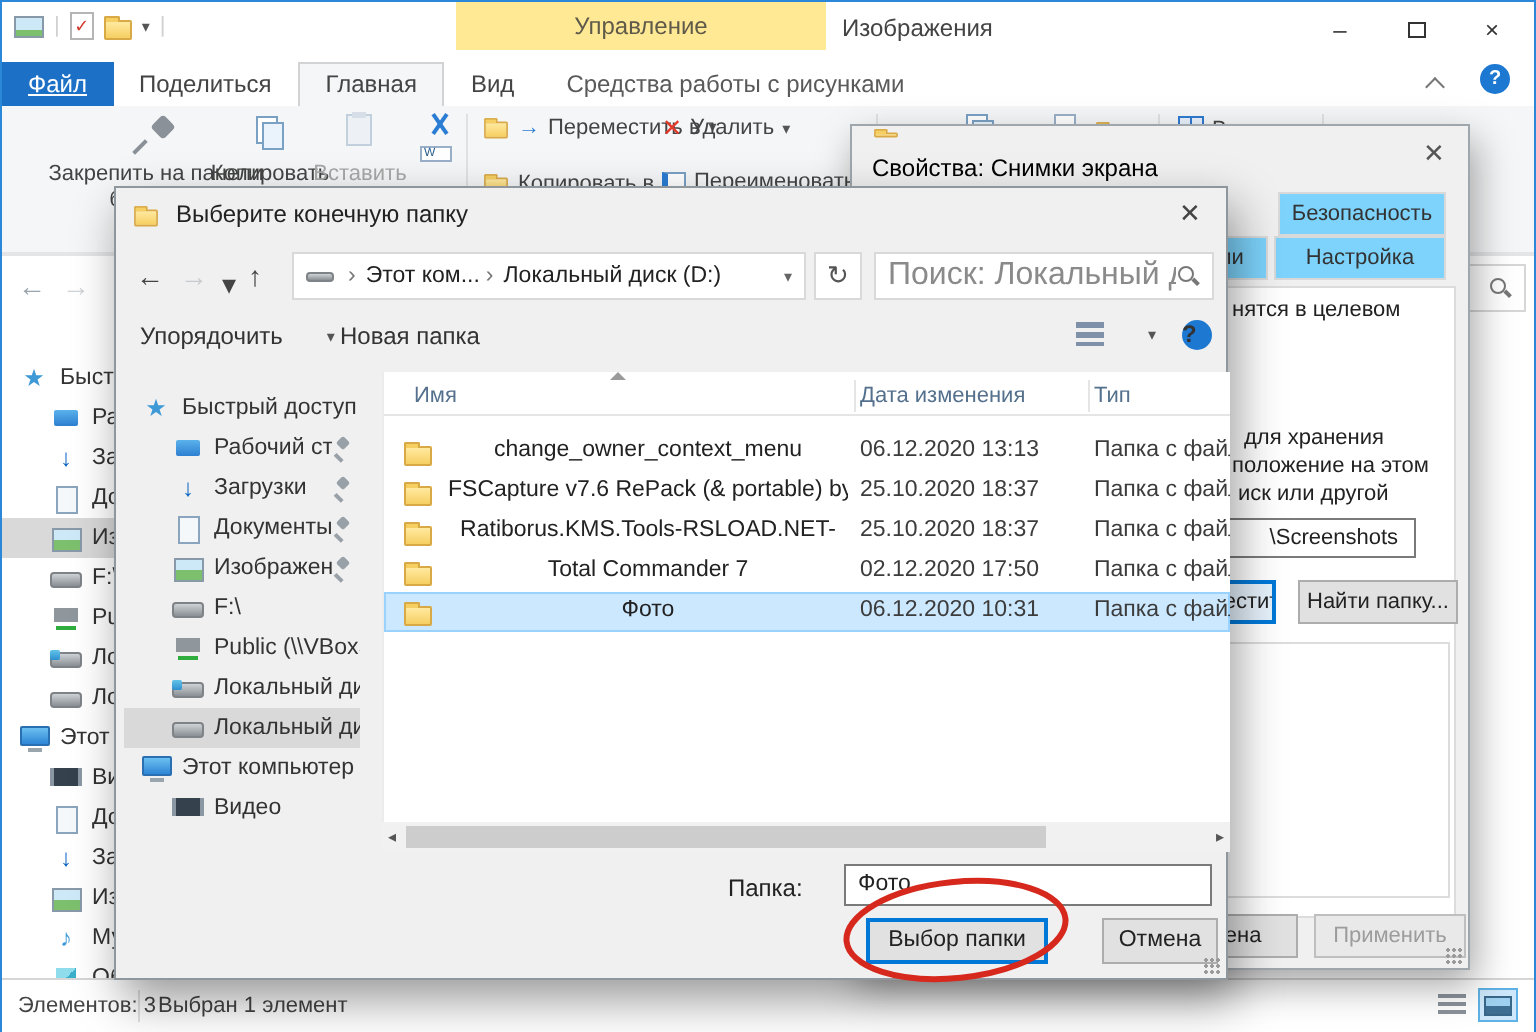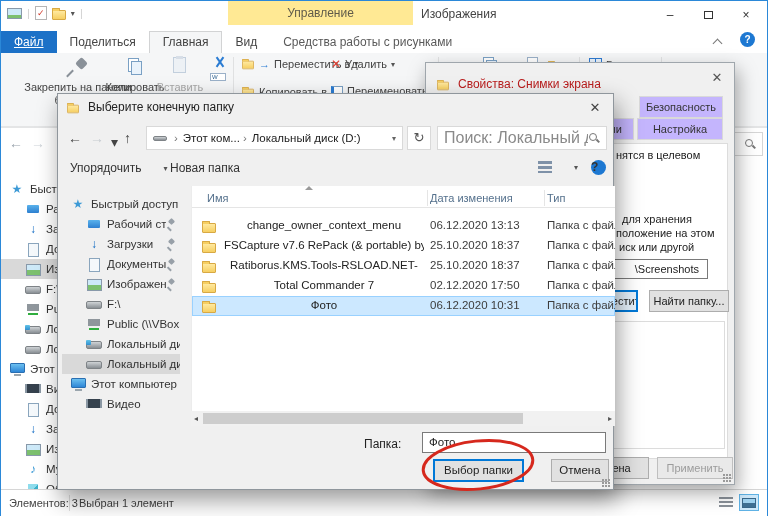--- a/index.html
+++ b/index.html
@@ -102,23 +102,23 @@
   .statusbar{position:absolute;left:0;top:488px;width:100%;height:27px;background:#fff;border-top:1px solid #d6d6d6;font-size:11px;color:#444;}
   .statusbar .st1{position:absolute;left:8px;top:7px;}
   .statusbar .stsep{position:absolute;left:68px;top:5px;width:1px;height:16px;background:#e0e0e0;}
   .statusbar .st2{position:absolute;left:78px;top:7px;}
   .sb-ic1{position:absolute;right:34px;top:7px;width:14px;height:12px;background:repeating-linear-gradient(180deg,#8a9199 0 2px,transparent 2px 4px);}
   .sb-ic2{position:absolute;right:8px;top:4px;width:20px;height:17px;background:#cde8fa;border:1px solid #5fb2e5;display:flex;align-items:center;justify-content:center;}
   .sb-ic2::before{content:"";width:12px;height:8px;background:linear-gradient(180deg,#9fd2f0 0 4px,#3f6f93 4px);border:1px solid #39678a;}
 
   
   .pdlg{position:absolute;left:425px;top:62px;width:310px;height:423px;background:#f0f0f0;border:1px solid #9fa6ac;box-shadow:3px 8px 18px rgba(0,0,0,.35);z-index:5;font-size:11px;}
-  .pdlg-title{position:absolute;left:0;top:0;width:100%;height:28px;display:flex;align-items:flex-end;padding-left:10px;gap:8px;color:#b91c1c;font-size:12px;}
+  .pdlg-title{position:absolute;left:0;top:0;width:100%;height:28px;display:flex;align-items:flex-start;padding-left:10px;gap:8px;color:#000000;font-size:12px;flex-direction:column;}
   .pdlg-x{position:absolute;right:0;top:0;width:34px;height:28px;display:flex;align-items:center;justify-content:center;color:#555;font-size:13px;}
-  .ptab{position:absolute;height:22px;background:#c4b5fd;border:1px solid #d9d9d9;text-align:center;line-height:20px;color:#333;overflow:hidden;}
+  .ptab{position:absolute;height:22px;background:#7dd3fc;border:1px solid #d9d9d9;text-align:center;line-height:20px;color:#333;overflow:hidden;}
   .ppanel{position:absolute;left:8px;top:80px;width:294px;height:316px;background:#fff;border:1px solid #dcdcdc;}
   .ptext{position:absolute;white-space:nowrap;color:#222;}
   .pinput{position:absolute;left:150px;top:196px;width:132px;height:20px;background:#fff;border:1px solid #7a7a7a;text-align:right;line-height:18px;padding-right:8px;overflow:hidden;white-space:nowrap;color:#222;}
   .pbtn{position:absolute;height:22px;background:#e1e1e1;border:1px solid #adadad;text-align:center;line-height:20px;color:#222;overflow:hidden;white-space:nowrap;}
   .pbtn.default{background:#e5f1fb;border:2px solid #0078d7;line-height:18px;}
   .pbtn.disabled{color:#9c9c9c;border-color:#bfbfbf;background:#e9e9e9;}
   .plist{position:absolute;left:12px;top:258px;width:287px;height:128px;background:#fff;border:1px solid #dcdcdc;}
   .grip{position:absolute;right:3px;bottom:2px;width:8px;height:8px;background:radial-gradient(circle at 1px 1px,#9a9a9a 1px,transparent 1px);background-size:3px 3px;}
 
   

